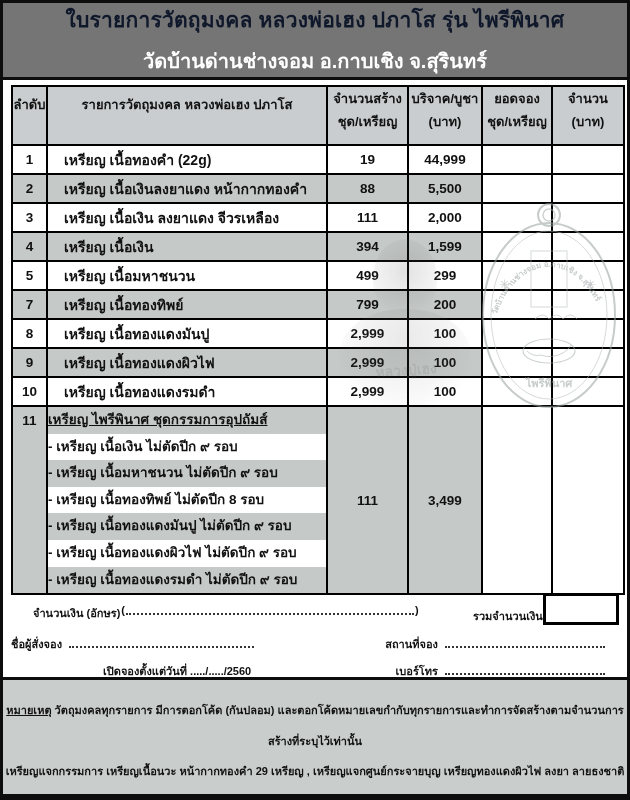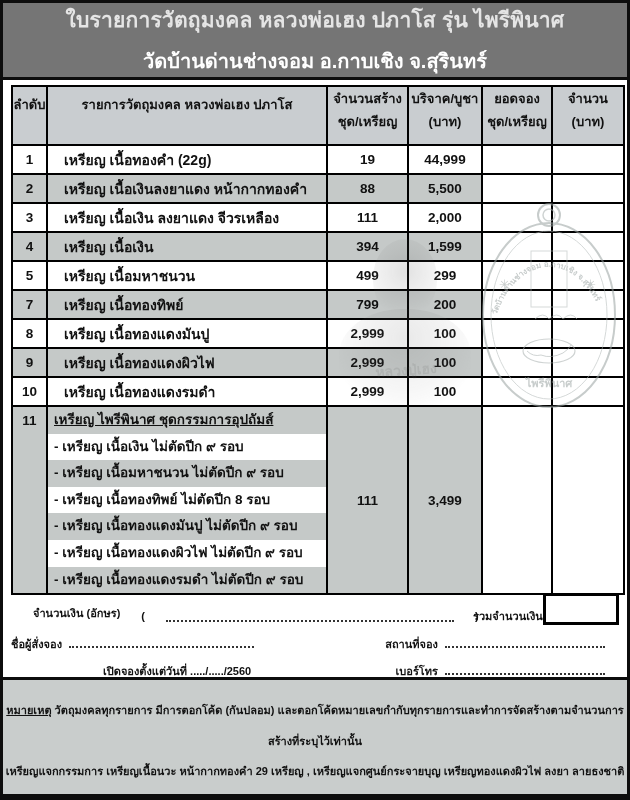--- a/index.html
+++ b/index.html
@@ -3,45 +3,45 @@
 <meta charset="utf-8">
 <style>
   html,body{margin:0;padding:0;background:#2b2b2b;}
   body{width:630px;height:800px;font-family:"Liberation Sans","DejaVu Sans",sans-serif;}
   .page{position:relative;width:630px;height:800px;box-sizing:border-box;
         border:3px solid #0d0d0d;border-bottom-width:6px;background:#fff;
         display:flex;flex-direction:column;overflow:hidden;}
   
   .banner{height:110px;background:#757575;border-bottom:3px solid #0d0d0d;
           display:flex;flex-direction:column;justify-content:center;align-items:center;gap:9px;}
-  .banner .l1{color:#e5e5e5;font-weight:bold;font-size:21px;letter-spacing:.2px;}
+  .banner .l1{color:#0f172a;font-weight:bold;font-size:21px;letter-spacing:.2px;}
   .banner .l2{color:#fff;font-weight:bold;font-size:20px;}
   
   .tablewrap{margin:5px 8px 0 8px;}
   table{border-collapse:collapse;width:612px;table-layout:fixed;}
   td,th{border:2px solid #000;padding:0;font-weight:bold;color:#111;}
   thead th{background:#c9cdd0;font-size:13px;vertical-align:top;}
   thead .one{padding-top:7px;}
   thead .two div{line-height:23px;}
   thead th{height:50px;}
   tbody td{height:27px;font-size:13.5px;background:#fff;}
   td.name{text-align:left;padding-left:16px;font-size:14px;}
   td.num{text-align:center;}
   tr.alt td.s{background:#c5c9c8;}
   
   tr.block td{vertical-align:top;}
   tr.block td.no{background:#c5c9c8;text-align:center;padding-top:6px;}
   tr.block td.mid{background:#c5c9c8;vertical-align:middle;text-align:center;}
-  .sub{height:26.6px;line-height:26.6px;padding-left:6px;font-size:13.5px;white-space:nowrap;}
+  .sub{height:26.6px;line-height:26.6px;font-size:13.5px;white-space:nowrap;}
   .sub.g{background:#c5c9c8;}
   .sub.w{background:#fff;}
   .sub .u{text-decoration:underline;}
   
   .footer{position:relative;margin:0 8px;height:74px;font-size:11px;font-weight:bold;color:#111;}
-  .frow{display:flex;align-items:flex-end;gap:20px;}
+  .frow{display:flex;align-items:flex-start;}
   .dots{display:inline-block;border-bottom:2px dotted #333;height:9px;}
   .rowA{margin-top:9px;}
   .rowA .lbl{margin-left:22px;}
   .rowA .paren{margin:0 1px;}
   .rowA .dots{width:288px;}
   .total-lbl{position:absolute;left:462px;top:12px;}
   .total-box{position:absolute;top:-2px;right:0;width:70px;height:26px;border:3px solid #000;background:#fff;}
   .rowB{margin-top:13px;justify-content:space-between;}
   .rowB .dots{width:185px;margin-left:4px;}
   .rowB .right .dots{width:160px;}

